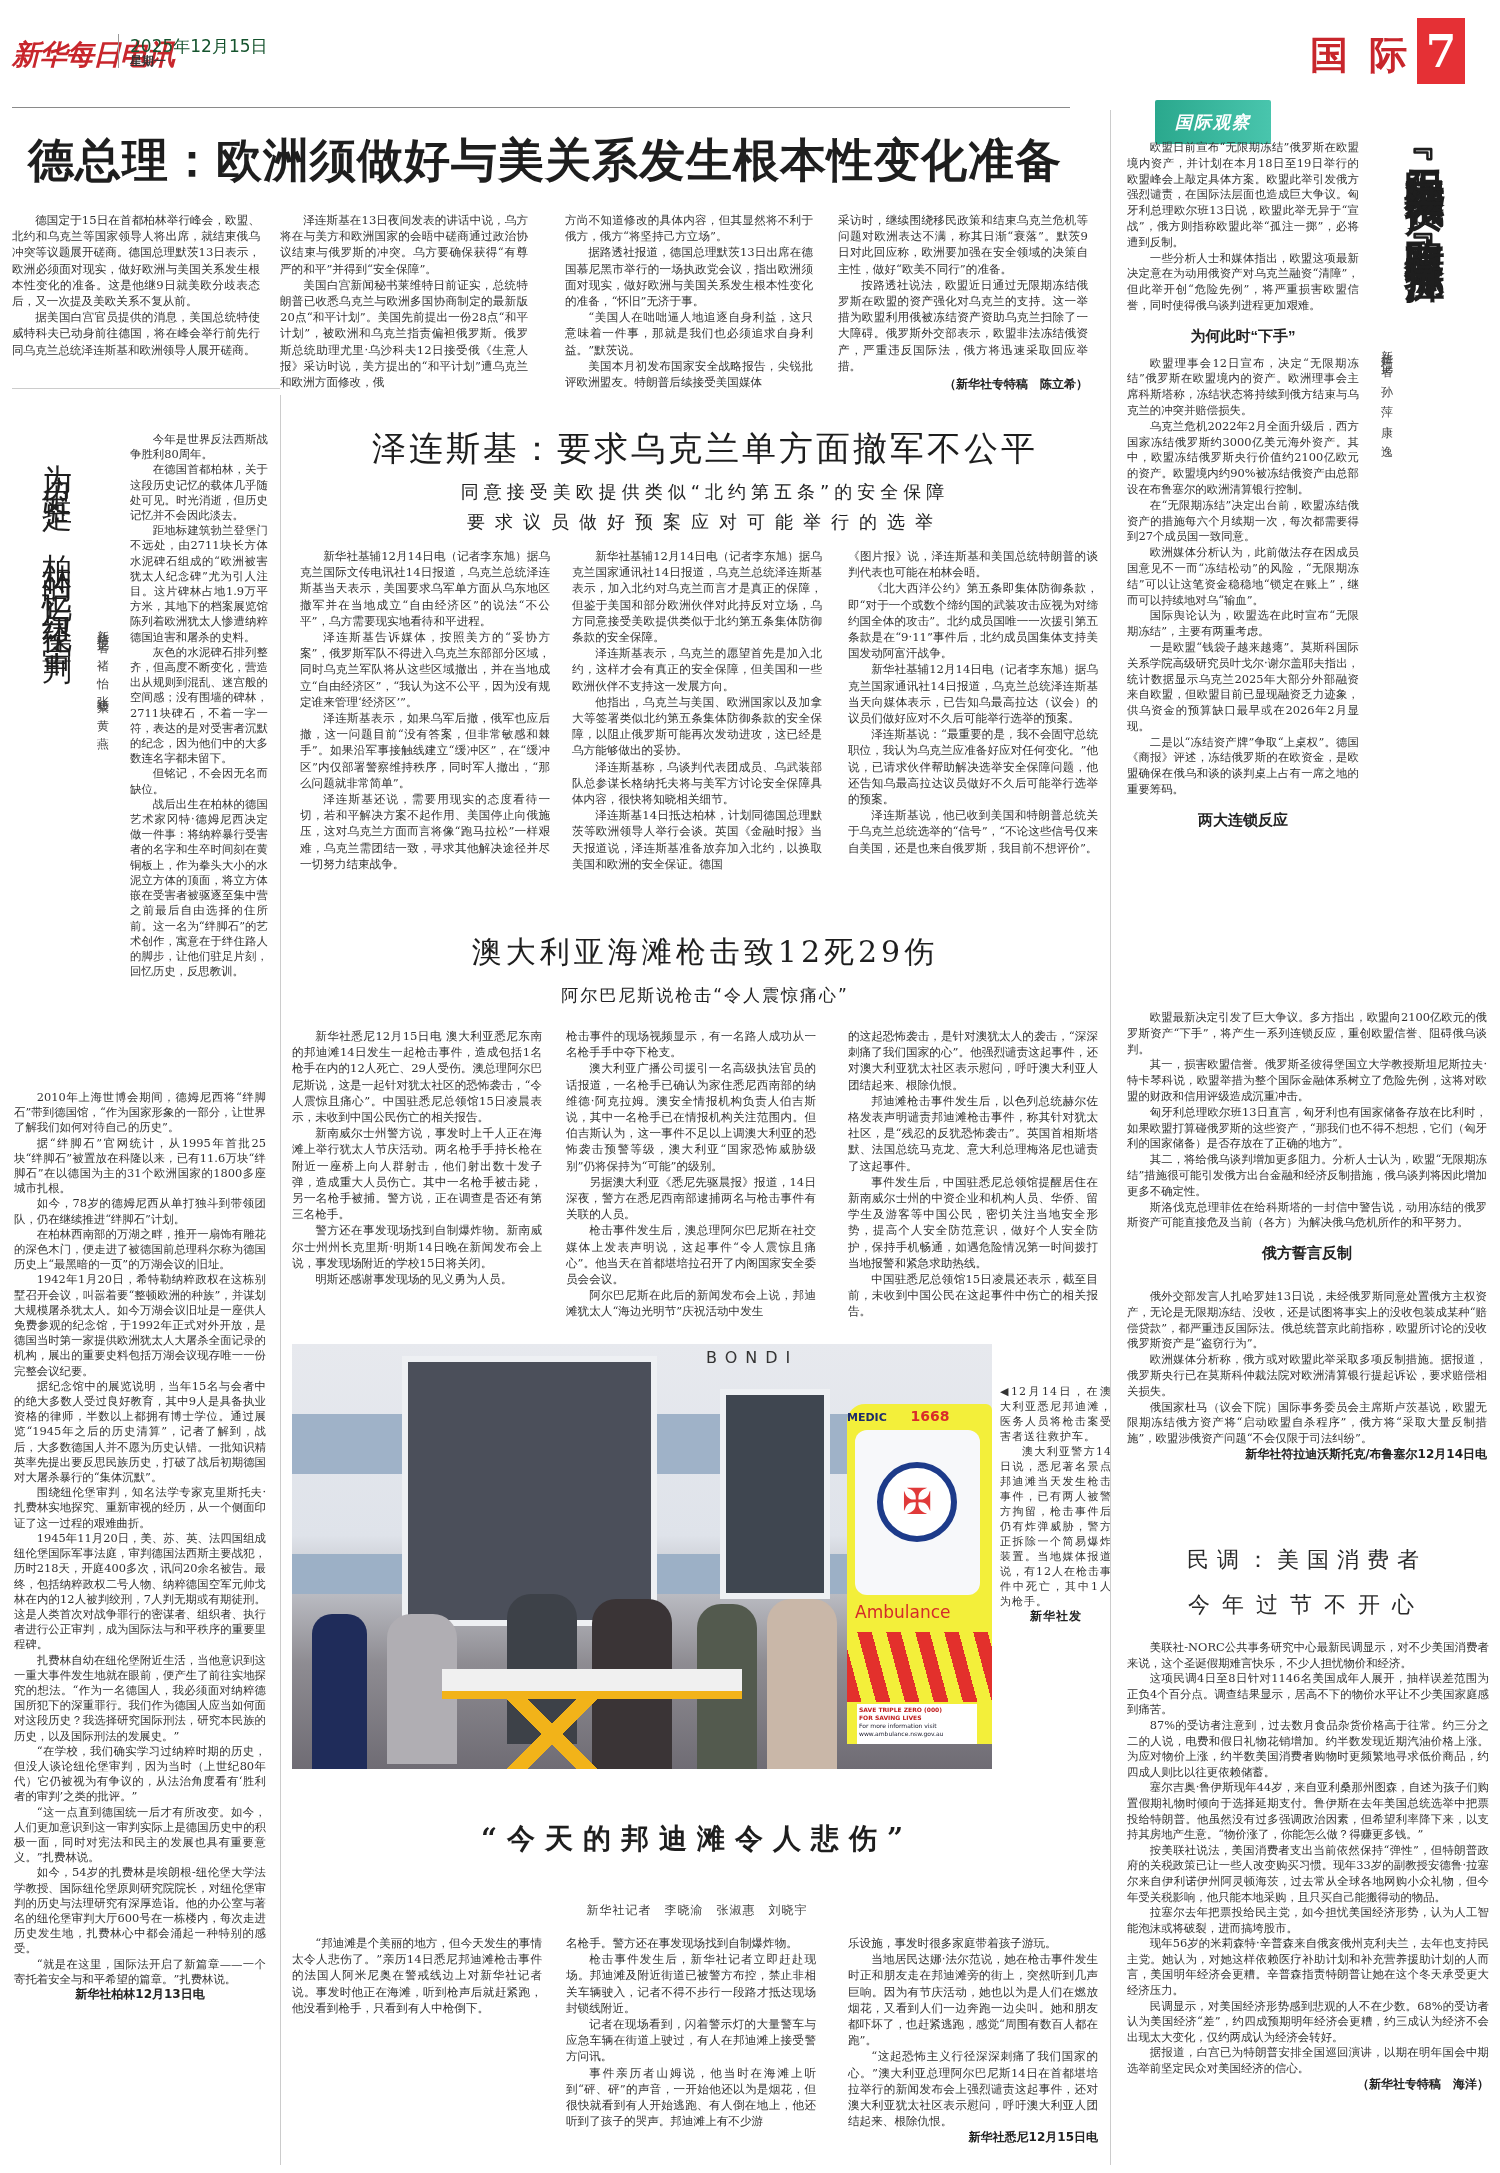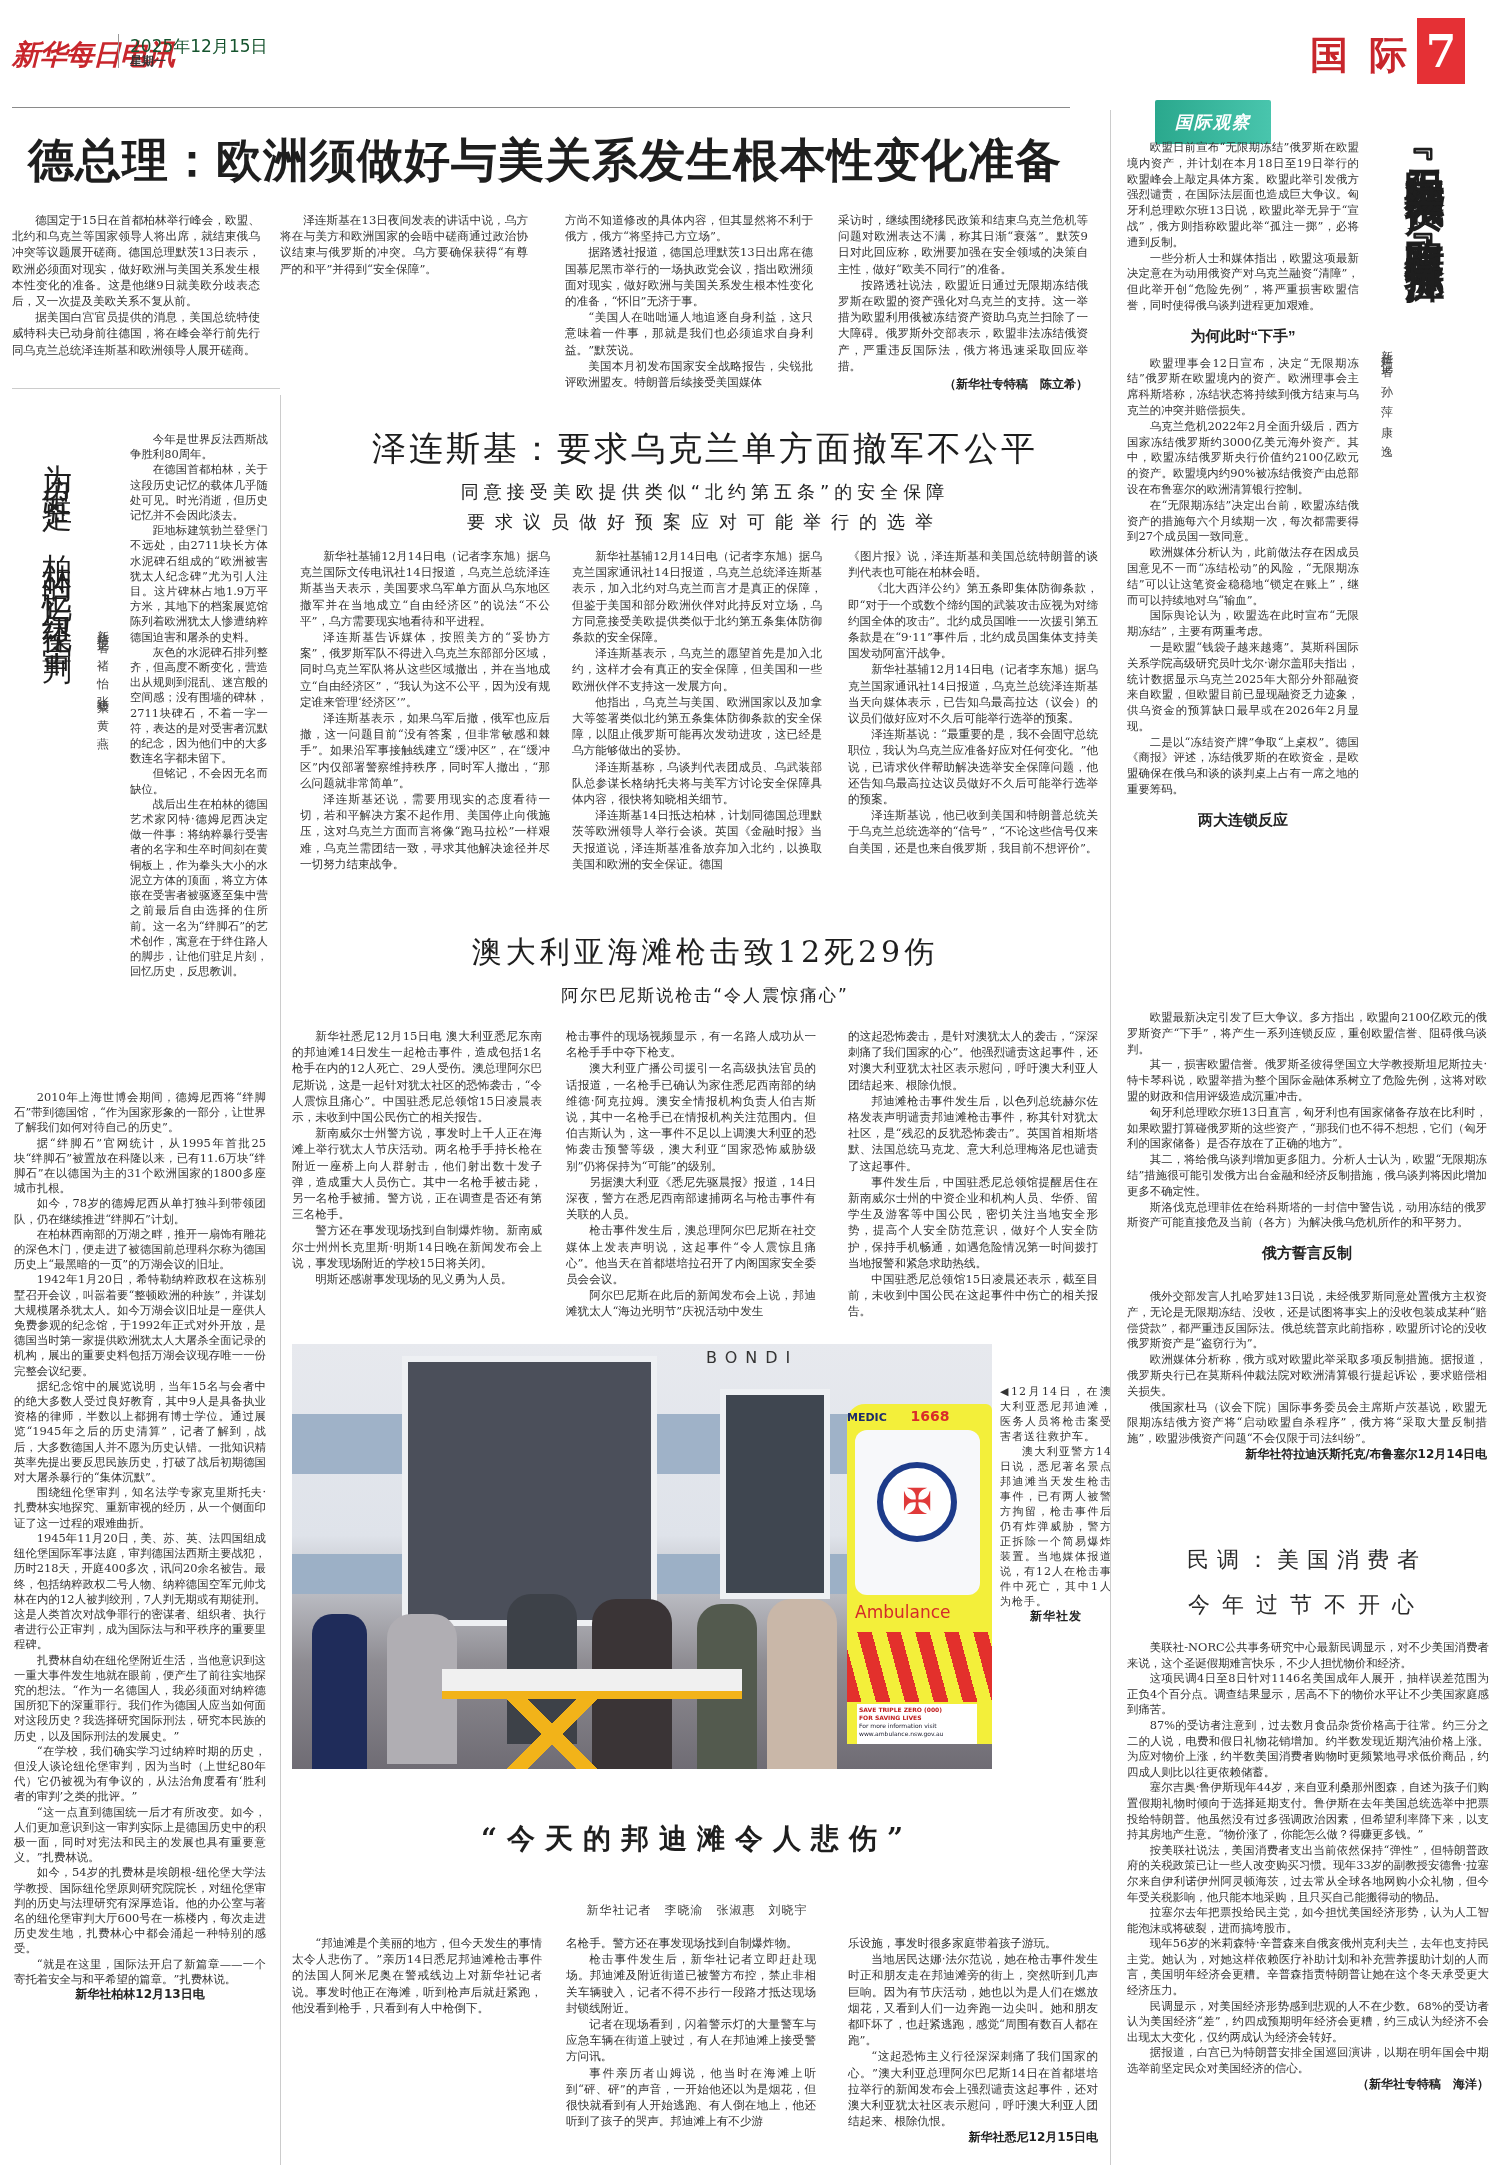--- a/index.html
+++ b/index.html
@@ -32,20 +32,21 @@
 </div>
 
 <div class="abs hl" style="left:28px;top:130px;font-size:46px;letter-spacing:1px;white-space:nowrap;">德总理：欧洲须做好与美关系发生根本性变化准备</div>
 
 <div class="col body-text" style="left:12px;top:212px;width:248px;">
   <p>德国定于15日在首都柏林举行峰会，欧盟、北约和乌克兰等国家领导人将出席，就结束俄乌冲突等议题展开磋商。德国总理默茨13日表示，欧洲必须面对现实，做好欧洲与美国关系发生根本性变化的准备。这是他继9日就美欧分歧表态后，又一次提及美欧关系不复从前。</p>
   <p>据美国白宫官员提供的消息，美国总统特使威特科夫已动身前往德国，将在峰会举行前先行同乌克兰总统泽连斯基和欧洲领导人展开磋商。</p>
 </div>
 <div class="col body-text" style="left:280px;top:212px;width:248px;">
   <p>泽连斯基在13日夜间发表的讲话中说，乌方将在与美方和欧洲国家的会晤中磋商通过政治协议结束与俄罗斯的冲突。乌方要确保获得“有尊严的和平”并得到“安全保障”。</p>
+  <p>美国白宫新闻秘书莱维特日前证实，总统特朗普已收悉乌克兰与欧洲多国协商制定的最新版20点“和平计划”。美国先前提出一份28点“和平计划”，被欧洲和乌克兰指责偏袒俄罗斯。俄罗斯总统助理尤里·乌沙科夫12日接受俄《生意人报》采访时说，美方提出的“和平计划”遭乌克兰和欧洲方面修改，俄</p>
 </div>
 <div class="col body-text" style="left:565px;top:212px;width:248px;">
   <p style="text-indent:0">方尚不知道修改的具体内容，但其显然将不利于俄方，俄方“将坚持己方立场”。</p>
   <p>据路透社报道，德国总理默茨13日出席在德国慕尼黑市举行的一场执政党会议，指出欧洲须面对现实，做好欧洲与美国关系发生根本性变化的准备，“怀旧”无济于事。</p>
   <p>“美国人在咄咄逼人地追逐自身利益，这只意味着一件事，那就是我们也必须追求自身利益。”默茨说。</p>
   <p>美国本月初发布国家安全战略报告，尖锐批评欧洲盟友。特朗普后续接受美国媒体</p>
 </div>
 <div class="col body-text" style="left:838px;top:212px;width:250px;">
   <p style="text-indent:0">采访时，继续围绕移民政策和结束乌克兰危机等问题对欧洲表达不满，称其日渐“衰落”。默茨9日对此回应称，欧洲要加强在安全领域的决策自主性，做好“欧美不同行”的准备。</p>
   <p>按路透社说法，欧盟近日通过无限期冻结俄罗斯在欧盟的资产强化对乌克兰的支持。这一举措为欧盟利用俄被冻结资产资助乌克兰扫除了一大障碍。俄罗斯外交部表示，欧盟非法冻结俄资产，严重违反国际法，俄方将迅速采取回应举措。</p>

